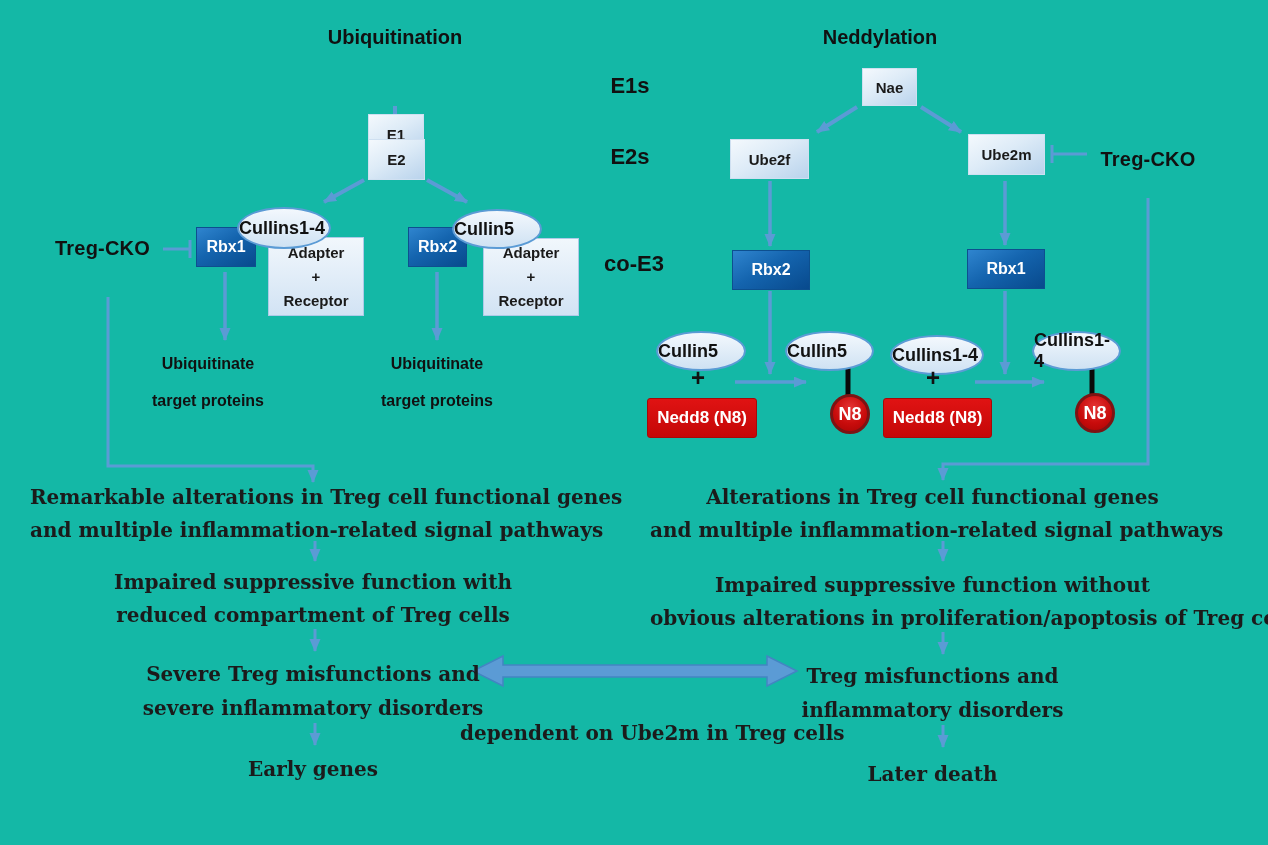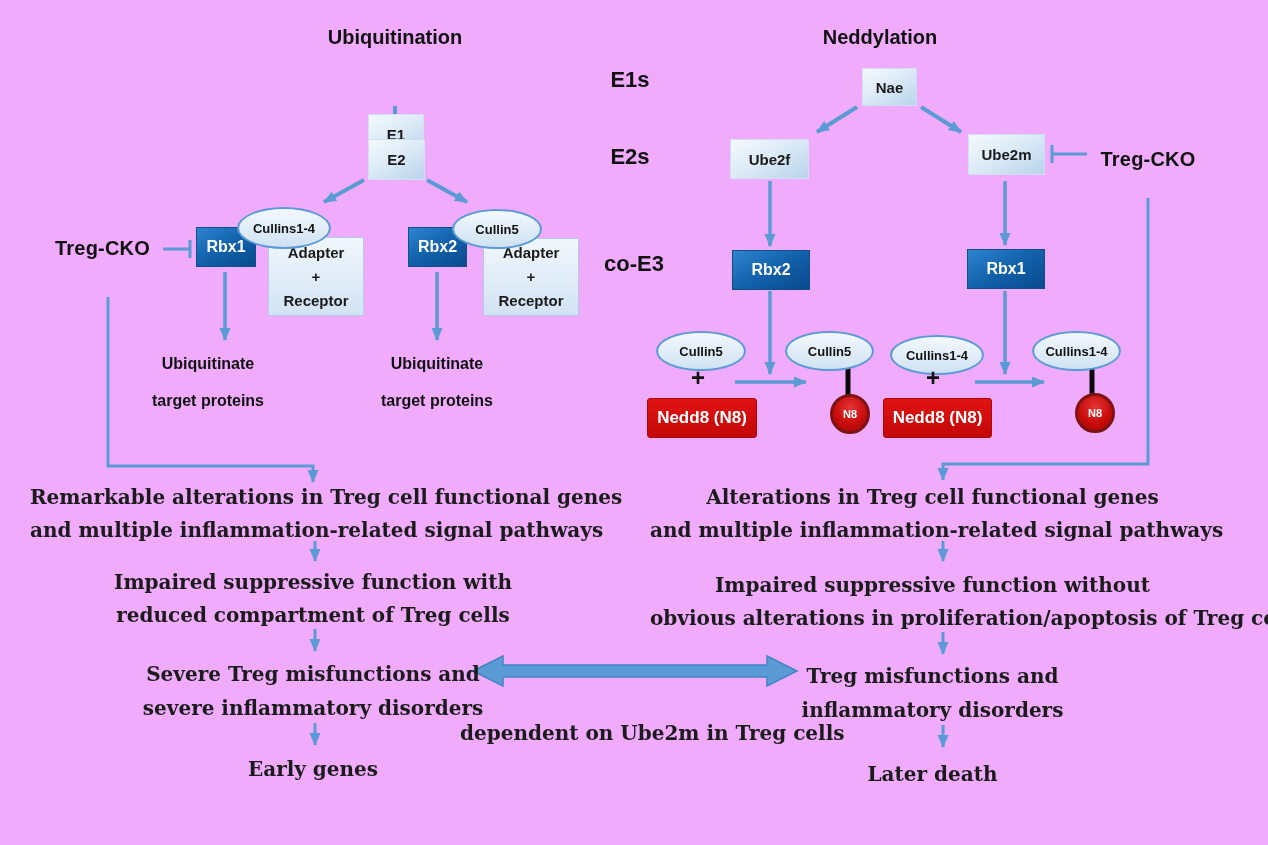--- a/index.html
+++ b/index.html
@@ -1,43 +1,43 @@
 <!DOCTYPE html>
 <html><head>
 <meta charset="utf-8">
 <style>
   html,body{margin:0;padding:0;background:#ffffff;}
-  #stage{position:relative;width:1268px;height:845px;background:#f0abfc;overflow:hidden;
+  #stage{position:relative;width:1268px;height:845px;background:#14b8a6;overflow:hidden;
          font-family:"Liberation Sans",sans-serif;}
   #arrows{position:absolute;left:0;top:0;width:1268px;height:845px;pointer-events:none;}
 
   .abs{position:absolute;}
   .title{font-size:20px;font-weight:700;color:#111;text-align:center;}
   .rowlabel{font-size:22px;font-weight:700;color:#111;text-align:center;}
   .bigcko{font-size:20px;font-weight:700;color:#111;text-align:center;letter-spacing:0.2px;}
 
   .box{position:absolute;display:flex;align-items:center;justify-content:center;
        font-weight:700;color:#1a1a1a;}
   .box-light{background:linear-gradient(150deg,#f4f9fd 0%,#ddebf7 45%,#b9d3ec 100%);
        border:1px solid #cfe0f1;font-size:15px;}
   .box-dark{background:linear-gradient(150deg,#2f85cf 0%,#1464ae 45%,#084a8d 100%);
        color:#fff;font-size:16px;border:1px solid #0d4f8f;}
   .box-red{background:linear-gradient(180deg,#e01313 0%,#c40707 100%);
        color:#fff;font-size:17px;border-radius:3px;border:1px solid #a80808;align-items:center;}
   .adapterbox{position:absolute;display:flex;flex-direction:column;align-items:center;justify-content:center;
        background:linear-gradient(180deg,#f1f7fc 0%,#d2e3f4 100%);
        border:1.5px solid #aecbe8;font-weight:700;font-size:15px;color:#1a1a1a;line-height:24px;}
-  .ellipse{position:absolute;display:flex;align-items:center;justify-content:center;
+  .ellipse{position:absolute;display:flex;align-items:center;
        border:2px solid #5b9bd5;border-radius:50%;
        background:linear-gradient(180deg,#f3f8fd 0%,#cfe2f3 100%);
-       font-weight:700;font-size:13px;color:#111;}
+       font-weight:700;font-size:18px;color:#111;}
   .n8{position:absolute;display:flex;align-items:center;justify-content:center;
        border-radius:50%;border:3px solid #7c1414;
        background:radial-gradient(circle at 50% 32%,#e53434 0%,#c90c0c 55%,#a80404 100%);
-       color:#fff;font-weight:700;font-size:11px;}
+       color:#fff;font-weight:700;font-size:18px;}
   .plus{position:absolute;font-size:24px;font-weight:700;color:#111;text-align:center;line-height:20px;}
   .sansline{position:absolute;text-align:center;font-weight:700;font-size:16px;color:#111;}
   .serifline{position:absolute;text-align:center;font-family:"DejaVu Serif","Liberation Serif",serif;
        font-weight:700;font-size:20px;color:#1b1b1b;white-space:nowrap;}
 </style>
 </head>
 <body>
 
 <div id="stage">
 
@@ -116,21 +116,21 @@
       <span>Cullin5</span>
     </div>
 
   <div class="sansline" style="left:133px;top:355px;width:150px;">Ubiquitinate</div>
   <div class="sansline" style="left:133px;top:392px;width:150px;">target proteins</div>
   <div class="sansline" style="left:362px;top:355px;width:150px;">Ubiquitinate</div>
   <div class="sansline" style="left:362px;top:392px;width:150px;">target proteins</div>
 
   <div class="abs title" style="left:760px;top:26px;width:240px;">Neddylation</div>
 
-  <div class="abs rowlabel" style="left:598px;top:67px;width:64px;">E1s</div>
+  <div class="abs rowlabel" style="left:598px;top:73px;width:64px;">E1s</div>
   <div class="abs rowlabel" style="left:598px;top:144px;width:64px;">E2s</div>
   <div class="abs rowlabel" style="left:594px;top:251px;width:80px;">co-E3</div>
 
   <div class="box box-light" style="left:862px;top:68px;width:53px;height:36px;">
       <span>Nae</span>
     </div>
   <div class="box box-light" style="left:730px;top:139px;width:77px;height:38px;">
       <span>Ube2f</span>
     </div>
   <div class="box box-light" style="left:968px;top:134px;width:75px;height:39px;">

